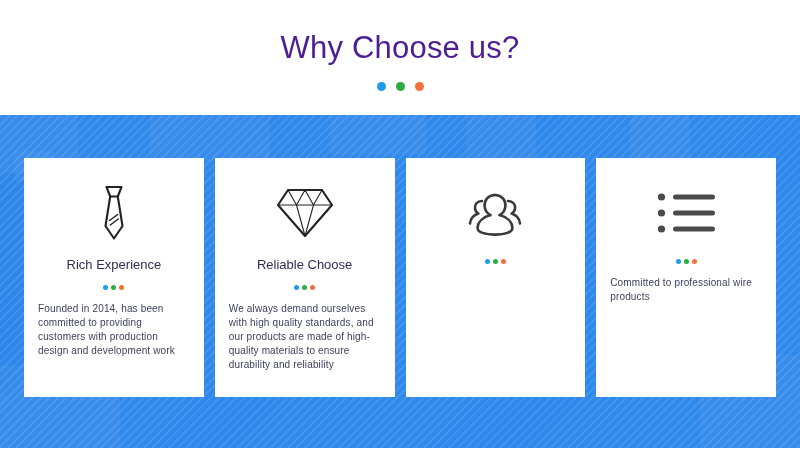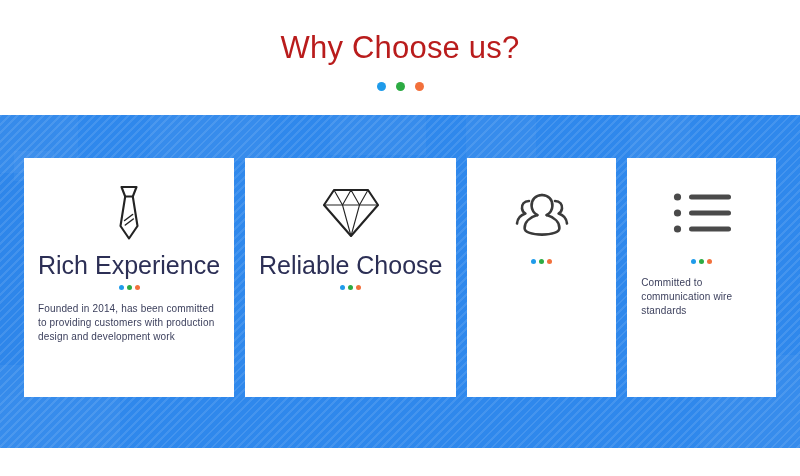--- a/index.html
+++ b/index.html
@@ -29,21 +29,21 @@
     display: flex;
     flex-direction: column;
     align-items: center;
     justify-content: flex-start;
     padding-top: 28px;
   }
 
   .page-title {
     font-size: 31px;
     font-weight: 400;
-    color: #b91c1c;
+    color: #4c1d95;
     letter-spacing: 0.2px;
     line-height: 40px;
     white-space: nowrap;
   }
 
   .dots-row {
     display: flex;
     align-items: center;
     gap: 10px;
     margin-top: 14px;
@@ -108,21 +108,21 @@
 
   .card-icon {
     height: 66px;
     display: flex;
     align-items: center;
     justify-content: center;
     margin-bottom: 6px;
   }
 
   .card-title {
-    font-size: 25px;
+    font-size: 13px;
     font-weight: 400;
     color: #2c2f55;
     line-height: 26px;
     text-align: center;
     white-space: nowrap;
   }
 
   .card-dots {
     display: flex;
     align-items: center;
@@ -206,20 +206,21 @@
           <path d="M12 4 L20.5 19 L29 4 L37.5 19 L46 4" stroke-width="1.1"></path>
           <path d="M20.5 19 L29 50 L37.5 19" stroke-width="1.1"></path>
         </svg>
       </div>
       <div class="card-title">Reliable Choose</div>
       <div class="card-dots">
         <span class="dot dot-blue"></span>
         <span class="dot dot-green"></span>
         <span class="dot dot-orange"></span>
       </div>
+      <div class="card-body">We always demand ourselves with high quality standards, and our products are made of high-quality materials to ensure durability and reliability</div>
     </div>
 
     <div class="card">
       <div class="card-icon">
         <svg class="ico" width="60" height="52" viewBox="0 0 60 52" fill="none" stroke="#3a3a3a" stroke-width="2.6" stroke-linejoin="round" stroke-linecap="round">
 
           <path d="M17 14 C12 14 9.5 17.5 10 21.5 C10.3 24 11.8 25.6 13.4 26.6 C8.5 28.2 5.5 31.6 5 36.5"></path>
 
           <path d="M43 14 C48 14 50.5 17.5 50 21.5 C49.7 24 48.2 25.6 46.6 26.6 C51.5 28.2 54.5 31.6 55 36.5"></path>
 
@@ -245,17 +246,17 @@
           <rect x="16" y="2.4" width="42" height="5" rx="2.5" fill="#4a4a4a"></rect>
           <rect x="16" y="18.4" width="42" height="5" rx="2.5" fill="#4a4a4a"></rect>
           <rect x="16" y="34.4" width="42" height="5" rx="2.5" fill="#4a4a4a"></rect>
         </svg>
       </div>
       <div class="card-dots">
         <span class="dot dot-blue"></span>
         <span class="dot dot-green"></span>
         <span class="dot dot-orange"></span>
       </div>
-      <div class="card-body">Committed to communication wire standards</div>
+      <div class="card-body">Committed to professional wire products</div>
     </div>
 
   </div>
 </div>
 
 </body></html>

